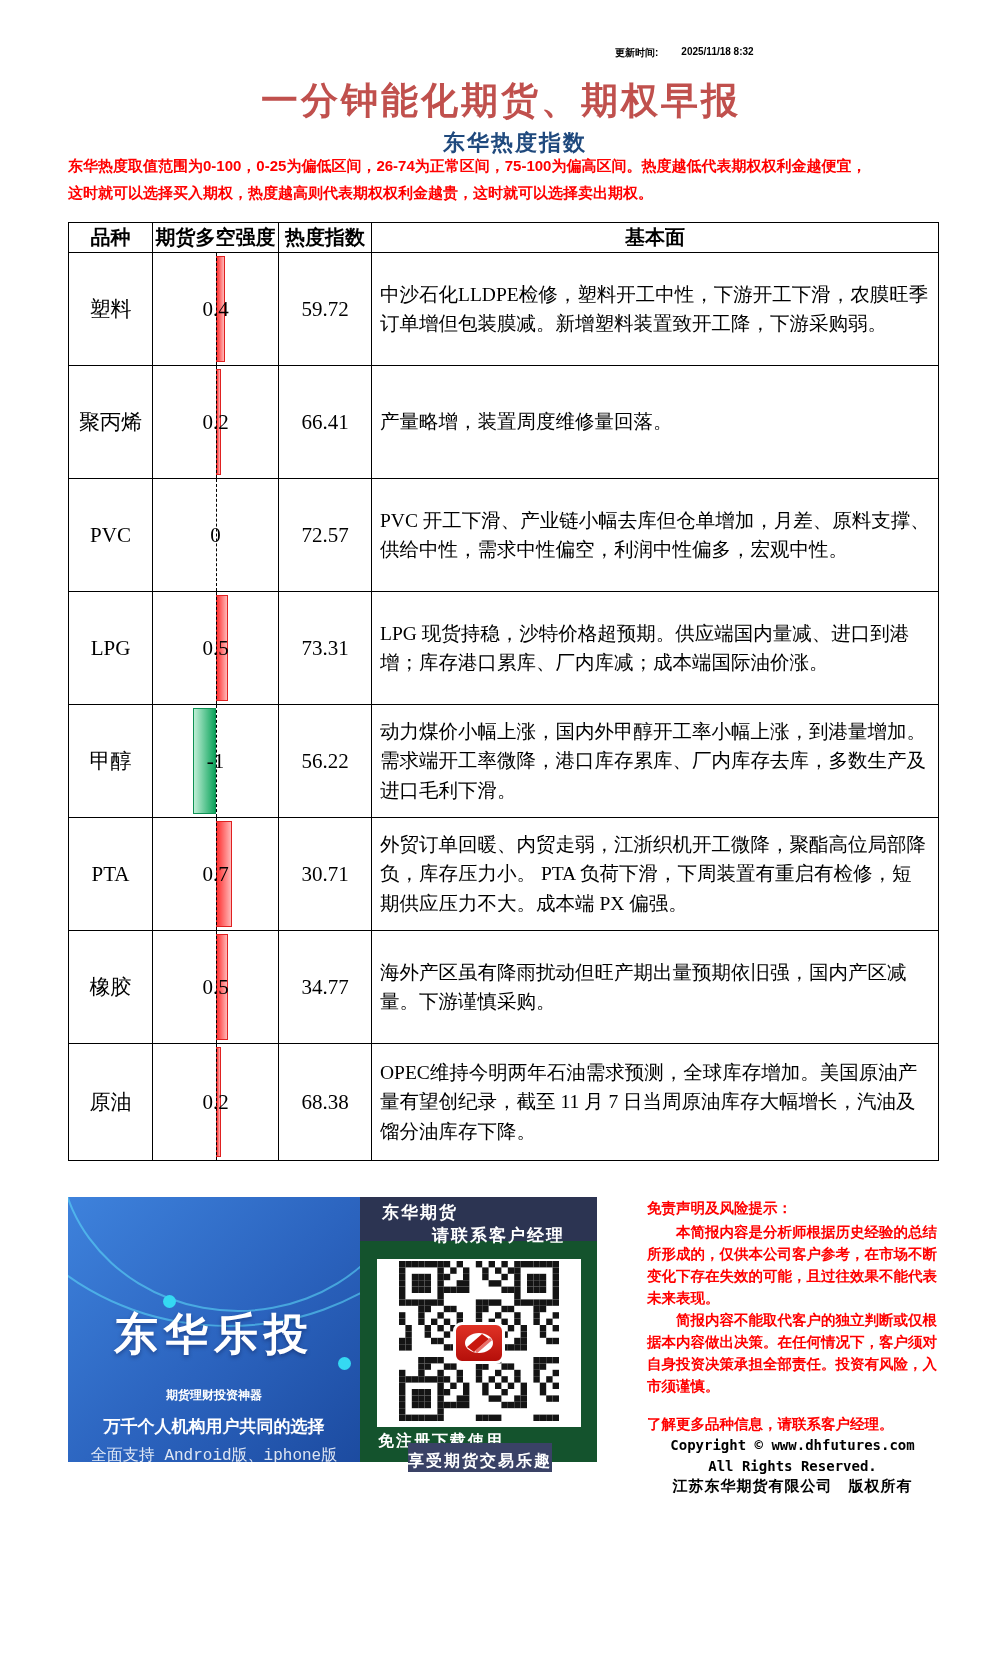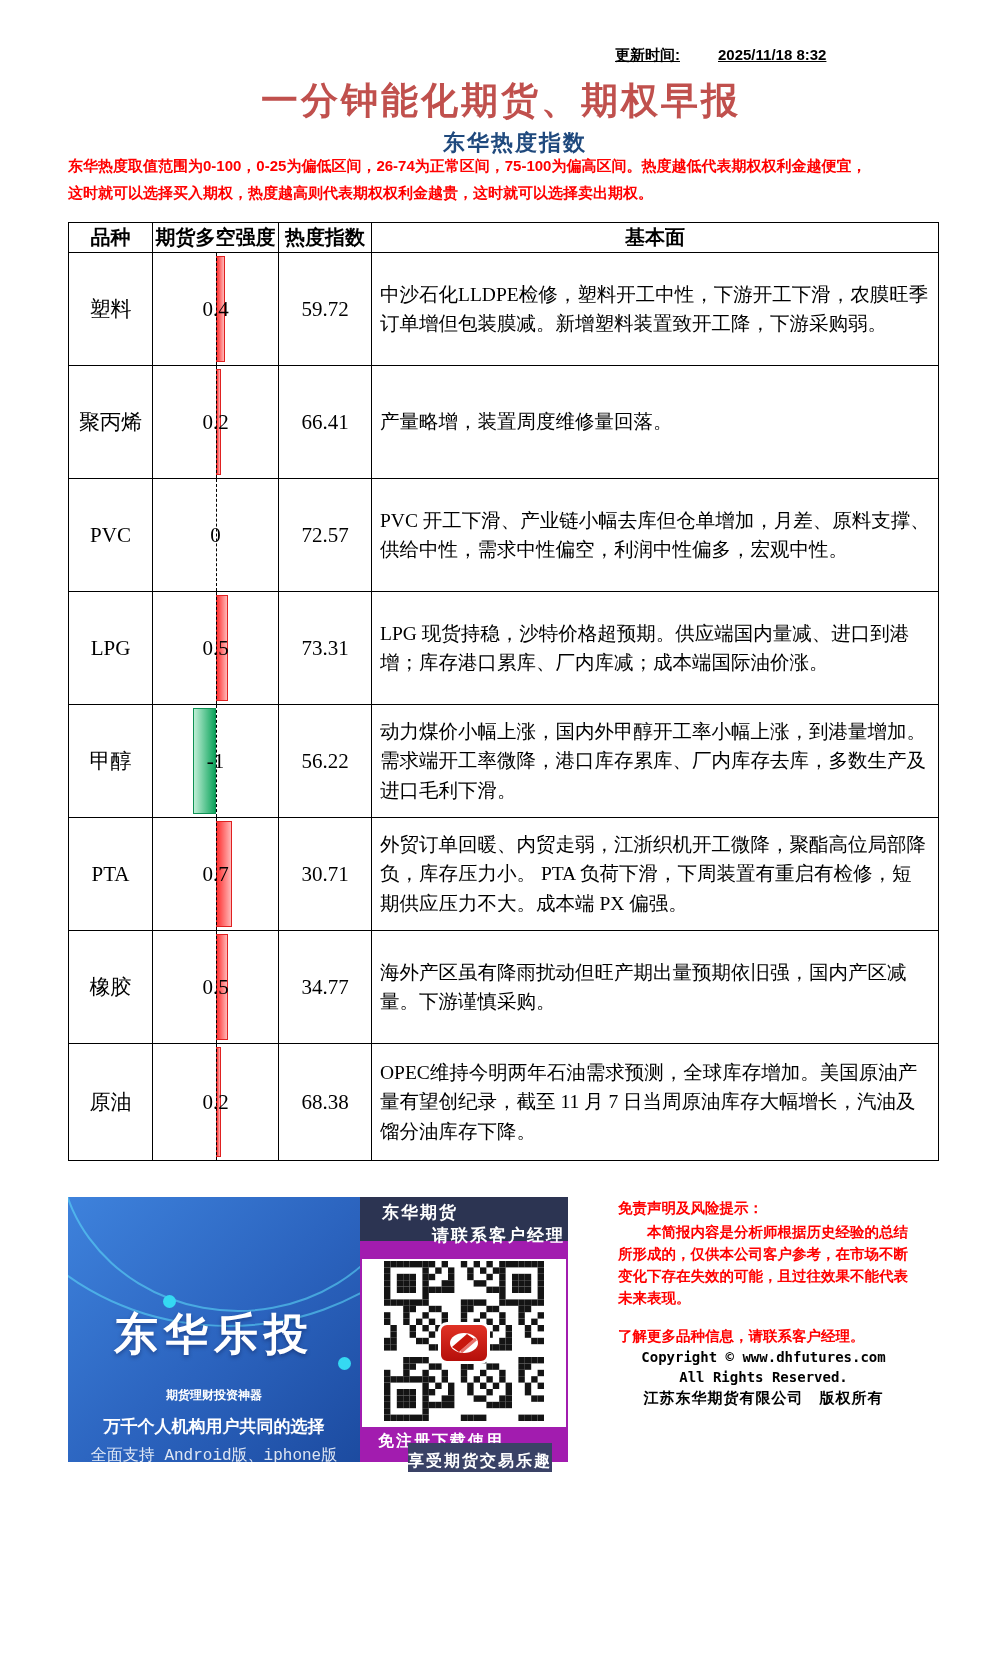--- a/index.html
+++ b/index.html
@@ -1,21 +1,21 @@
 <!DOCTYPE html>
 <html><head>
 <meta charset="utf-8">
 <style>
   * { margin:0; padding:0; box-sizing:border-box; }
   html,body { width:1002px; background:#ffffff; }
   body { position:relative; height:1678px; font-family:"Liberation Serif","DejaVu Serif",serif; color:#000; }
 
   
-  .update-row { position:absolute; top:46px; left:615px; display:flex; gap:38px;
-    font-family:"Liberation Sans","DejaVu Sans",sans-serif; font-weight:bold; font-size:15px;text-decoration:underline; }
+  .update-row { position:absolute; top:46px; left:615px; display:flex; gap:23px;
+    font-family:"Liberation Sans","DejaVu Sans",sans-serif; font-weight:bold; font-size:10px; }
   .page-title { position:absolute; top:76px; left:0; width:100%; text-align:center;
     font-size:37px; font-weight:bold; color:#C0504D; letter-spacing:3px; }
   .page-subtitle { position:absolute; top:128px; left:0; width:100%; text-align:center;
     font-size:22px; font-weight:bold; color:#1F497D; letter-spacing:2px;padding-left:28px; }
   .heat-note { position:absolute; left:68px; width:880px; color:#FF0000;
     font-family:"Liberation Sans","DejaVu Sans",sans-serif; font-weight:bold; font-size:15px; }
   .note1 { top:157px; } .note2 { top:184px; }
 
   
   .report-table-wrap { position:absolute; top:222px; left:68px; }
@@ -50,21 +50,21 @@
   .circle.c1 { width:500px; height:430px; left:-90px; top:-300px; }
   .circle.c2 { width:360px; height:330px; left:-10px; top:-215px; }
   .app-banner .dot { position:absolute; width:13px; height:13px; border-radius:50%; background:#35D9F2; }
   .dot.d1 { left:95px; top:98px; } .dot.d2 { left:270px; top:160px; }
   .banner-title { position:absolute; top:108px; width:100%; text-align:center;
     font-size:44px; font-weight:bold; letter-spacing:6px; text-shadow:0 2px 4px rgba(0,0,40,0.35); }
   .banner-line1 { position:absolute; top:190px; width:100%; text-align:center; font-size:12px; font-weight:bold; }
   .banner-line2 { position:absolute; top:218px; width:100%; text-align:center; font-size:17px; font-weight:bold; }
   .banner-line3 { position:absolute; top:248px; width:100%; text-align:center; font-size:16px; color:rgba(255,255,255,0.85); }
 
-  .qr-panel { position:relative; width:208px; height:265px; background:#a21caf;
+  .qr-panel { position:relative; width:237px; height:265px; background:#14532d;
     font-family:"Liberation Sans","DejaVu Sans",sans-serif; color:#fff; }
   .qr-head { height:44px; background:#2C3452; padding:4px 0 0 22px; }
   .qr-brand { font-size:17px; font-weight:bold; letter-spacing:2px; }
   .qr-slogan { font-size:17px; font-weight:bold; letter-spacing:2px; padding-left:50px; }
   .qr-box { position:absolute; left:50%; transform:translateX(-50%); top:62px;
     width:204px; height:168px; background:#fff; display:flex; align-items:center; justify-content:center; }
   .qr-logo { position:absolute; left:50%; top:50%; transform:translate(-50%,-50%);
     width:52px; height:42px; background:linear-gradient(180deg,#E03225,#B50F0A);
     border:3px solid #fff; border-radius:9px; display:flex; align-items:center; justify-content:center; }
   .qr-bottom1 { position:absolute; top:234px; left:18px; font-size:16px; font-weight:bold; letter-spacing:2px; }
@@ -505,20 +505,21 @@
         </svg>
       </div>
     </div>
     <div class="qr-bottom1">免注册下载使用</div>
     <div class="qr-bottom2">享受期货交易乐趣</div>
   </div>
 
   <div class="disclaimer">
     <div class="disc-heading">免责声明及风险提示：</div>
     <div class="disc-para">本简报内容是分析师根据历史经验的总结所形成的，仅供本公司客户参考，在市场不断变化下存在失效的可能，且过往效果不能代表未来表现。</div>
+    <div class="disc-para">简报内容不能取代客户的独立判断或仅根据本内容做出决策。在任何情况下，客户须对自身投资决策承担全部责任。投资有风险，入市须谨慎。</div>
     <div class="disc-contact">了解更多品种信息，请联系客户经理。</div>
     <div class="copyright">
       <div>Copyright © www.dhfutures.com</div>
       <div>All Rights Reserved.</div>
       <div class="company">江苏东华期货有限公司　版权所有</div>
     </div>
   </div>
 
 </div>
 

